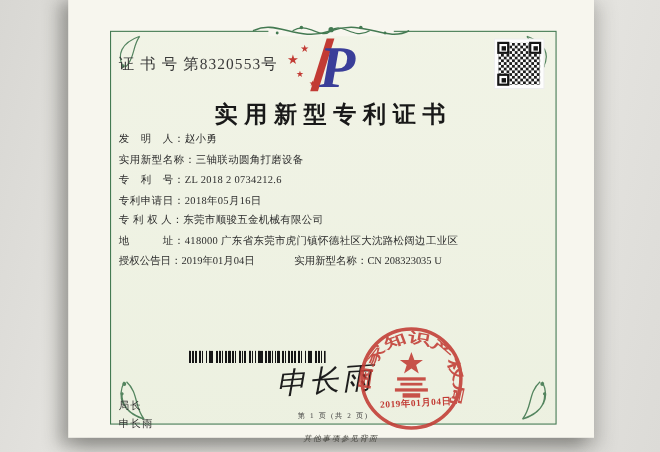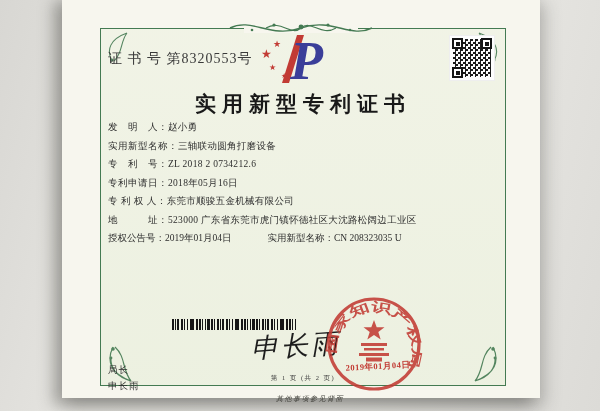--- a/index.html
+++ b/index.html
@@ -145,25 +145,25 @@
     <div class="frow">
       <span class="flabel">专利申请日：</span>
       <span class="fvalue">2018年05月16日</span>
     </div>
     <div class="frow">
       <span class="flabel">专 利 权 人：</span>
       <span class="fvalue">东莞市顺骏五金机械有限公司</span>
     </div>
     <div class="frow">
       <span class="flabel">地　　　址：</span>
-      <span class="fvalue">523000 广东省东莞市虎门镇怀德社区大沈路松阔边工业区</span>
+      <span class="fvalue">418000 广东省东莞市虎门镇怀德社区大沈路松阔边工业区</span>
     </div>
     <div class="grant-row">
       <span>
-        <span>授权公告号：</span><span>2019年01月04日</span>
+        <span>授权公告日：</span><span>2019年01月04日</span>
       </span>
       <span>
         <span>实用新型名称：</span><span>CN 208323035 U</span>
       </span>
     </div>
   </div>
 
 
   <div class="barcode"></div>
 

